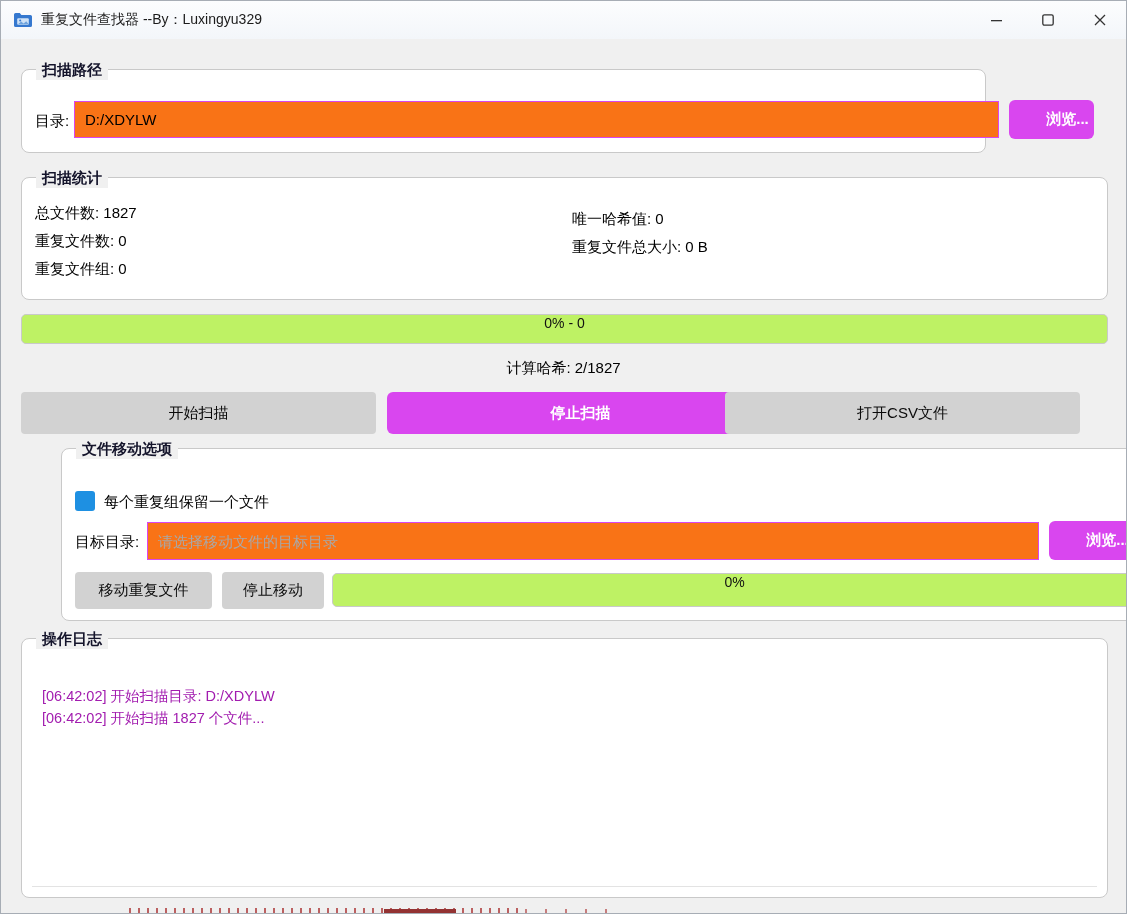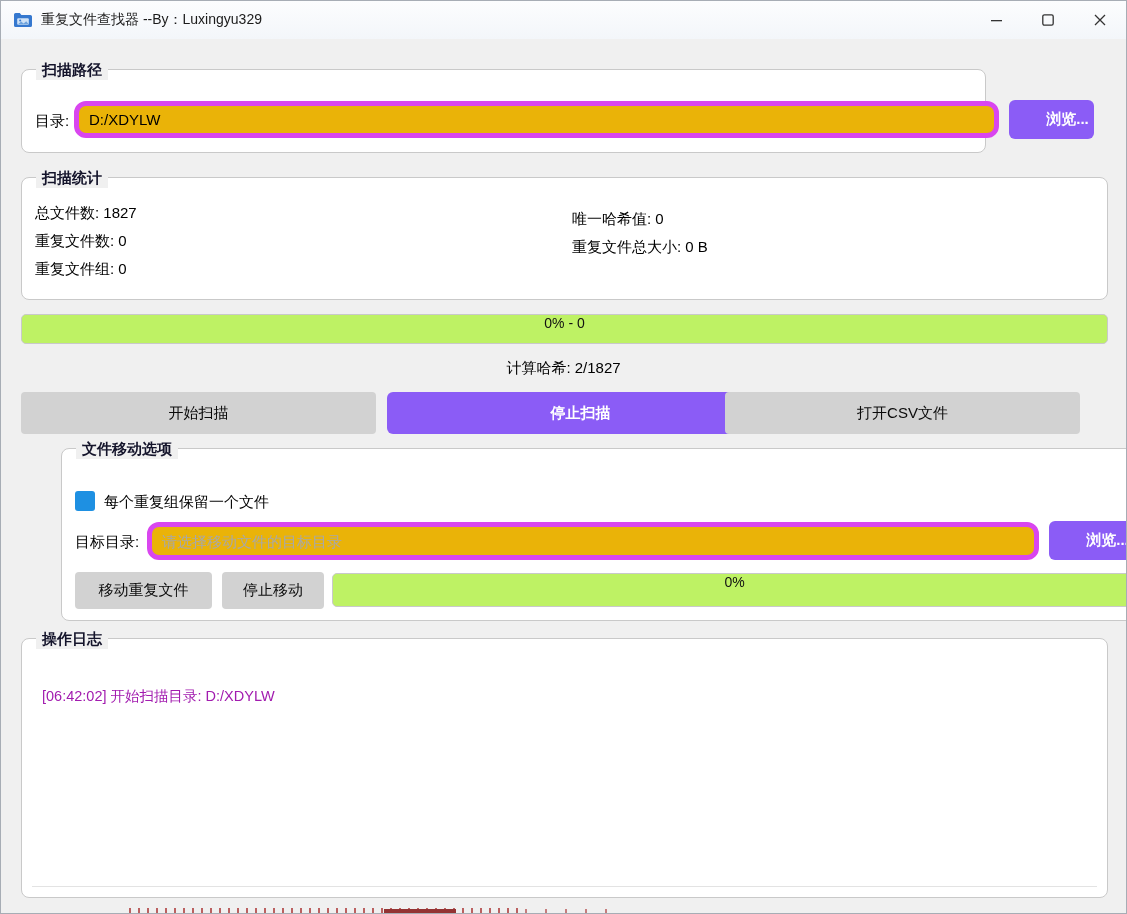--- a/index.html
+++ b/index.html
@@ -17,26 +17,26 @@
   .win-controls { position:absolute; right:0; top:0; height:38px; display:flex; }
   .win-btn { width:52px; height:38px; display:flex; align-items:center; justify-content:center; }
   .win-btn svg { display:block; }
 
   
   .groupbox { position:absolute; background:#ffffff; border:1px solid #c9c9c9; border-radius:8px; }
   .groupbox .legend { position:absolute; top:-10px; left:14px; background:#f0f0f0; padding:0 6px;
     font-size:15px; font-weight:bold; color:#14142b; line-height:20px; }
 
   
-  .text-input { position:absolute; background:#eab308; border:5px solid #d946ef; border-radius:12px;
+  .text-input { position:absolute; background:#f97316; border:1px solid #d946ef; border-radius:0;
     padding:0 10px; font-size:15px; color:#000; font-family:inherit; outline:none; }
   .text-input::placeholder { color:#a8a8a8; }
   .btn { display:flex; align-items:center; justify-content:center; border:none; border-radius:6px;
     font-size:15px; font-family:inherit; cursor:default; }
-  .btn-blue { background:#8b5cf6; color:#ffffff; font-weight:bold;padding-left:32px; }
+  .btn-blue { background:#d946ef; color:#ffffff; font-weight:bold;padding-left:32px; }
   .btn-gray { background:#d2d2d2; color:#0a0a0a; border-radius:4px; }
   .progressbar { position:absolute; background:#bef264; border:1px solid #c9c9c9; border-radius:5px;
     display:flex; align-items:flex-start; justify-content:center; font-size:14px; color:#111; }
 
   .field-label { position:absolute; font-size:15px; color:#000; }
 
   
   .stats-col { position:absolute; font-size:15px; color:#000; }
   .stats-col div { height:28px; line-height:28px; }
 
@@ -138,20 +138,21 @@
     <button class="btn btn-gray" style="position:absolute; left:160px; top:123px; width:102px; height:37px;">停止移动</button>
     <div class="progressbar" style="left:270px; top:124px; width:805px; height:34px;">
       <span>0%</span>
     </div>
   </div>
 
   <div class="groupbox" style="left:20px; top:637px; width:1087px; height:260px;">
     <span class="legend">操作日志</span>
     <div class="log-area">
       <div>[06:42:02] 开始扫描目录: D:/XDYLW</div>
+      <div>[06:42:02] 开始扫描 1827 个文件...</div>
     </div>
     <div class="log-divider"></div>
   </div>
 
   <div class="clipped-bottom">
     <div class="clip-marks-a"></div>
     <div class="clip-marks-b"></div>
     <div class="clip-marks-c"></div>
   </div>
 

